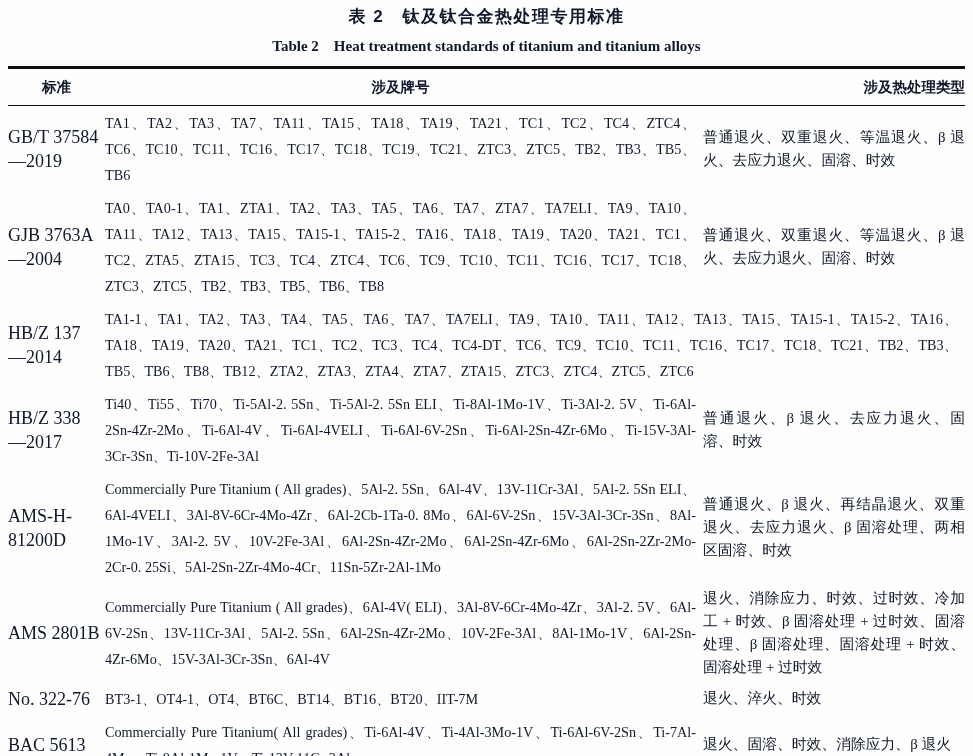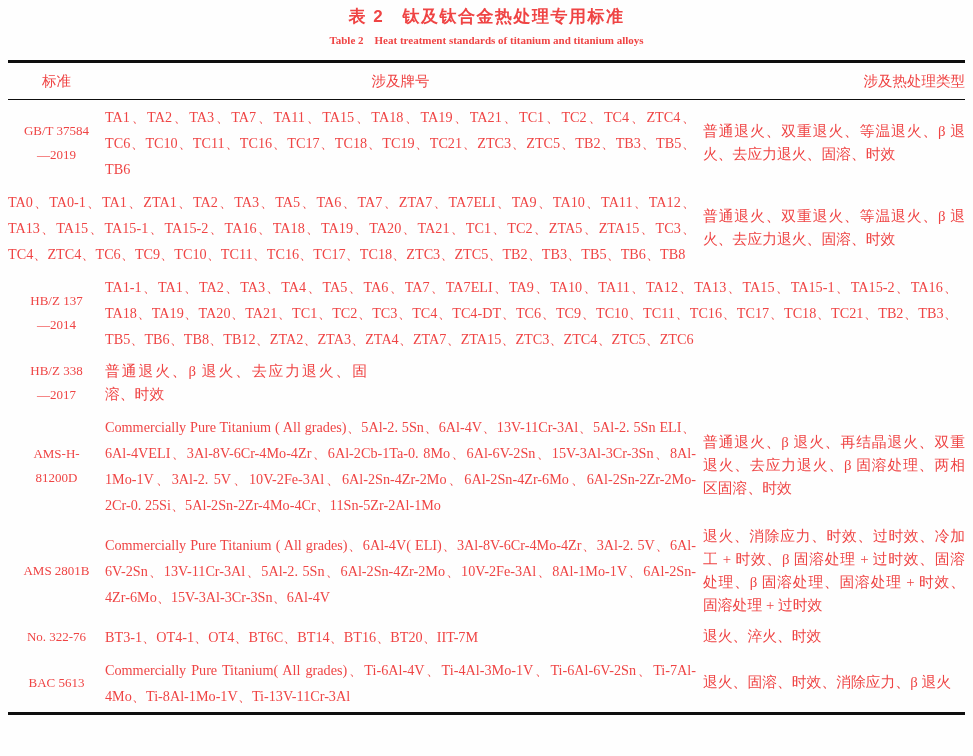--- a/index.html
+++ b/index.html
@@ -1,48 +1,48 @@
 <!DOCTYPE html>
 <html><head>
 <meta charset="utf-8">
 <style>
   html,body { margin:0; padding:0; background:#ffffff; }
   .page {
     position:relative; width:973px; height:756px; background:#fefefe;
-    color:#ef4444; font-family:"Liberation Serif","DejaVu Serif",serif;
+    color:#0f172a; font-family:"Liberation Serif","DejaVu Serif",serif;
     overflow:hidden;
   }
   .caption { text-align:center; padding-top:5px; }
   .title-cn {
     font-family:"Liberation Sans","DejaVu Sans",sans-serif;
     font-weight:700; font-size:17px; letter-spacing:1.5px; line-height:23px;
   }
   .title-en {
     font-family:"Liberation Serif","DejaVu Serif",serif;
-    font-weight:700; font-size:11px; line-height:23px; margin-top:1px;
+    font-weight:700; font-size:15px; line-height:23px; margin-top:7px;
   }
   .std-table {
     margin:8px 8px 0 8px;
     border-top:3px solid #0e0e0e;
     border-bottom:3px solid #0e0e0e;
   }
   .thead {
     display:flex; align-items:center; height:36px;
-    border-bottom:1.5px solid #0e0e0e; font-size:14.5px;
+    border-bottom:1.5px solid #0e0e0e; font-size:14.5px;font-weight:bold;
   }
   .c1 { width:97px; flex:none; }
   .c2 { flex:1 1 auto; min-width:0; padding-right:7px; }
   .c3 { width:262px; flex:none; }
   .thead .c1 { text-align:center; }
   .thead .c2 { text-align:center; }
   .thead .c3 { text-align:right; }
   .trow { display:flex; align-items:center; padding:3.5px 0; }
   .cell-std {
-    white-space:pre-line; text-align:center;
-    font-size:13px; line-height:24px;
+    white-space:pre-line; 
+    font-size:18px; line-height:24px;
   }
   .cell-grades {
     font-size:14.2px; line-height:26px;
     text-align:justify; text-justify:inter-word;font-family:Liberation Serif, serif;
   }
   .cell-treatments {
     font-size:14.8px; line-height:23px;
     text-align:justify;
   }
 </style>
@@ -63,33 +63,36 @@
     </div>
     <div class="tbody">
   <div class="trow">
     <div class="c1 cell-std">GB/T 37584
 —2019</div>
     <div class="c2 cell-grades">TA1、TA2、TA3、TA7、TA11、TA15、TA18、TA19、TA21、TC1、TC2、TC4、ZTC4、TC6、TC10、TC11、TC16、TC17、TC18、TC19、TC21、ZTC3、ZTC5、TB2、TB3、TB5、TB6</div>
     <div class="c3 cell-treatments">普通退火、双重退火、等温退火、β 退火、去应力退火、固溶、时效</div>
   </div>
 
   <div class="trow">
+    <div class="c1 cell-std">GJB 3763A
+—2004</div>
     <div class="c2 cell-grades">TA0、TA0-1、TA1、ZTA1、TA2、TA3、TA5、TA6、TA7、ZTA7、TA7ELI、TA9、TA10、TA11、TA12、TA13、TA15、TA15-1、TA15-2、TA16、TA18、TA19、TA20、TA21、TC1、TC2、ZTA5、ZTA15、TC3、TC4、ZTC4、TC6、TC9、TC10、TC11、TC16、TC17、TC18、ZTC3、ZTC5、TB2、TB3、TB5、TB6、TB8</div>
     <div class="c3 cell-treatments">普通退火、双重退火、等温退火、β 退火、去应力退火、固溶、时效</div>
   </div>
 
   <div class="trow">
     <div class="c1 cell-std">HB/Z 137
 —2014</div>
     <div class="c2 cell-grades">TA1-1、TA1、TA2、TA3、TA4、TA5、TA6、TA7、TA7ELI、TA9、TA10、TA11、TA12、TA13、TA15、TA15-1、TA15-2、TA16、TA18、TA19、TA20、TA21、TC1、TC2、TC3、TC4、TC4-DT、TC6、TC9、TC10、TC11、TC16、TC17、TC18、TC21、TB2、TB3、TB5、TB6、TB8、TB12、ZTA2、ZTA3、ZTA4、ZTA7、ZTA15、ZTC3、ZTC4、ZTC5、ZTC6</div>
   </div>
 
   <div class="trow">
     <div class="c1 cell-std">HB/Z 338
 —2017</div>
+    <div class="c2 cell-grades">Ti40、Ti55、Ti70、Ti-5Al-2. 5Sn、Ti-5Al-2. 5Sn ELI、Ti-8Al-1Mo-1V、Ti-3Al-2. 5V、Ti-6Al-2Sn-4Zr-2Mo、Ti-6Al-4V、Ti-6Al-4VELI、Ti-6Al-6V-2Sn、Ti-6Al-2Sn-4Zr-6Mo、Ti-15V-3Al-3Cr-3Sn、Ti-10V-2Fe-3Al</div>
     <div class="c3 cell-treatments">普通退火、β 退火、去应力退火、固溶、时效</div>
   </div>
 
   <div class="trow">
     <div class="c1 cell-std">AMS-H-
 81200D</div>
     <div class="c2 cell-grades">Commercially Pure Titanium ( All grades)、5Al-2. 5Sn、6Al-4V、13V-11Cr-3Al、5Al-2. 5Sn ELI、6Al-4VELI、3Al-8V-6Cr-4Mo-4Zr、6Al-2Cb-1Ta-0. 8Mo、6Al-6V-2Sn、15V-3Al-3Cr-3Sn、8Al-1Mo-1V、3Al-2. 5V、10V-2Fe-3Al、6Al-2Sn-4Zr-2Mo、6Al-2Sn-4Zr-6Mo、6Al-2Sn-2Zr-2Mo-2Cr-0. 25Si、5Al-2Sn-2Zr-4Mo-4Cr、11Sn-5Zr-2Al-1Mo</div>
     <div class="c3 cell-treatments">普通退火、β 退火、再结晶退火、双重退火、去应力退火、β 固溶处理、两相区固溶、时效</div>
   </div>
 

